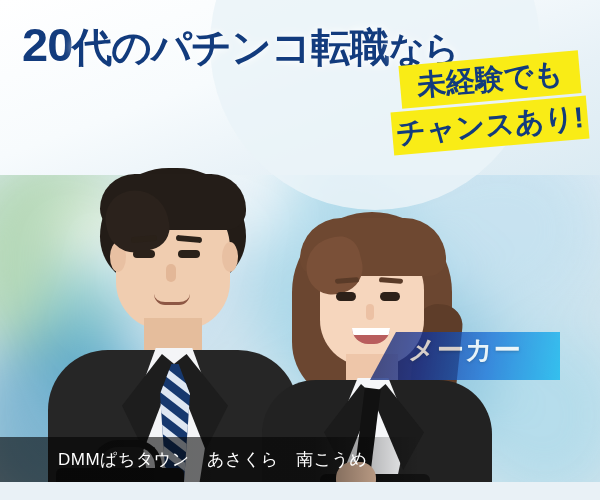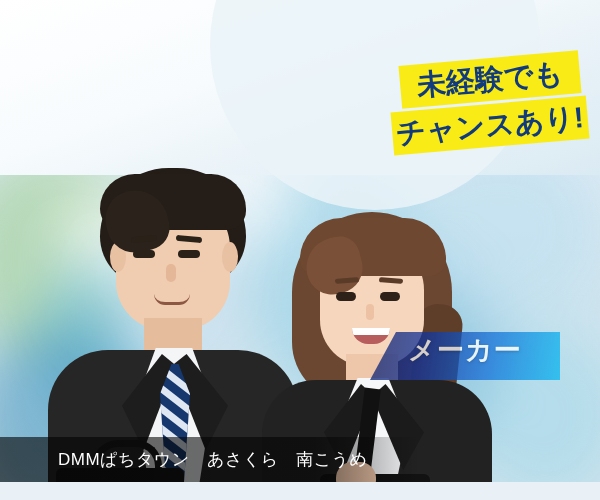--- a/index.html
+++ b/index.html
@@ -204,20 +204,23 @@
     <div class="neck"></div>
     <div class="jacket"></div>
       <div class="shirt"></div>
     <div class="collarL"></div>
       <div class="collarR"></div>
     <div class="strap"></div>
       <div class="bag"></div>
       <div class="hand"></div>
   </div>
 
+  <div class="kicker">
+    <span class="num">20</span><span>代のパチンコ転職</span><span class="sm">なら</span>
+  </div>
 
 
   <div class="badge">
     <div class="bar bar1">未経験でも</div>
     <div class="bar bar2">チャンスあり!</div>
   </div>
 
   <div class="btns">
     <div class="btn b1">
       <span>メーカー</span>

